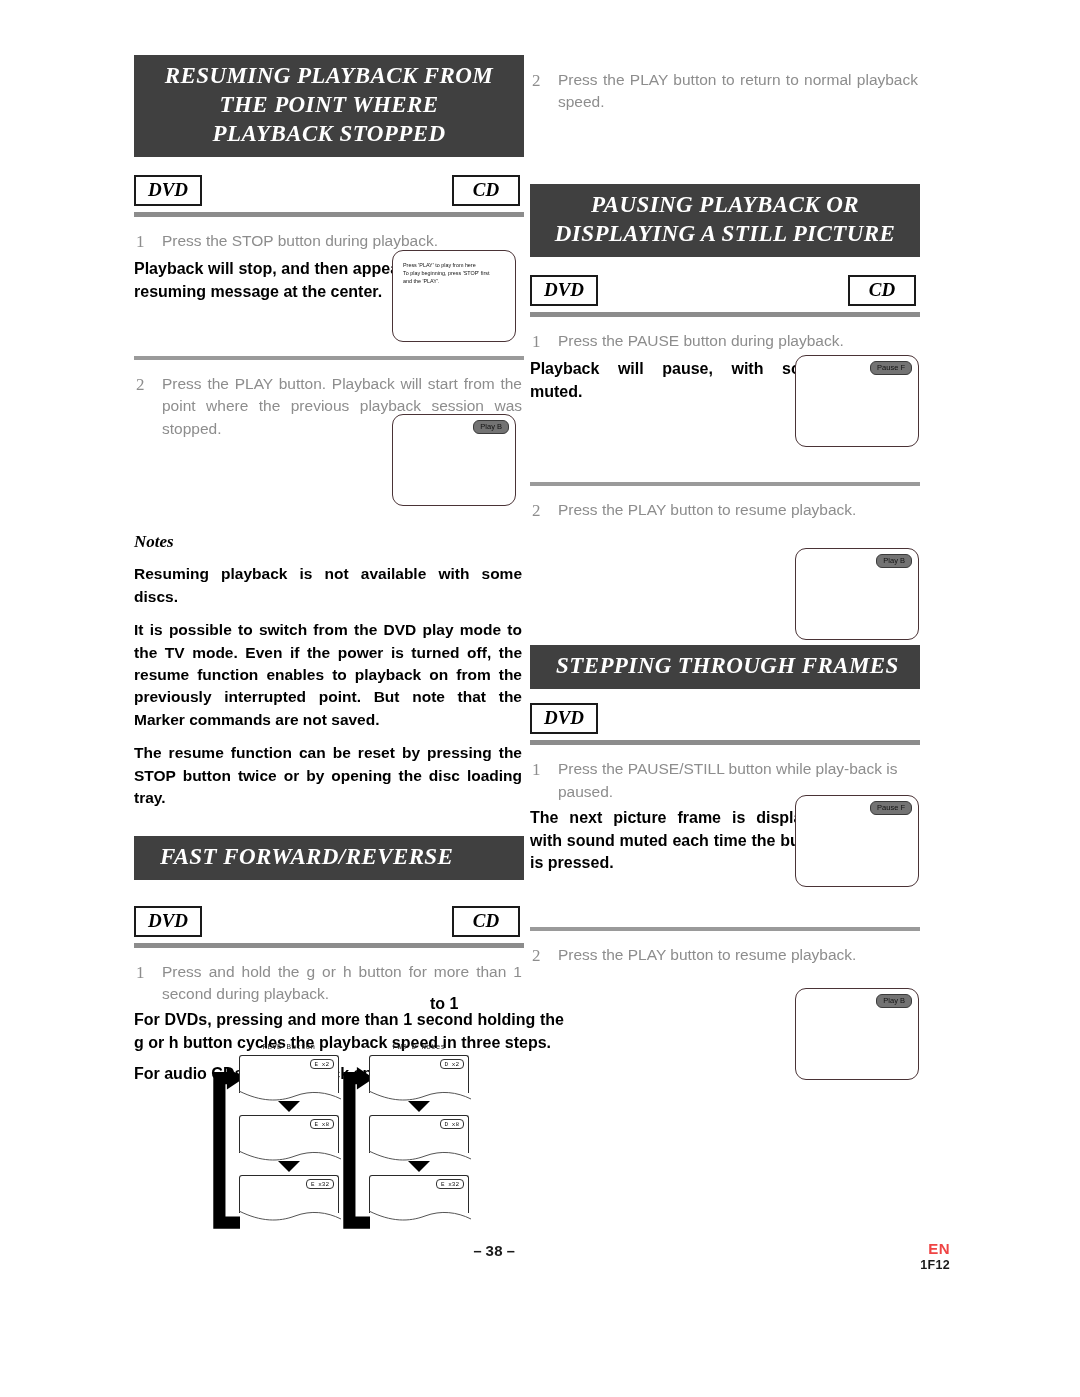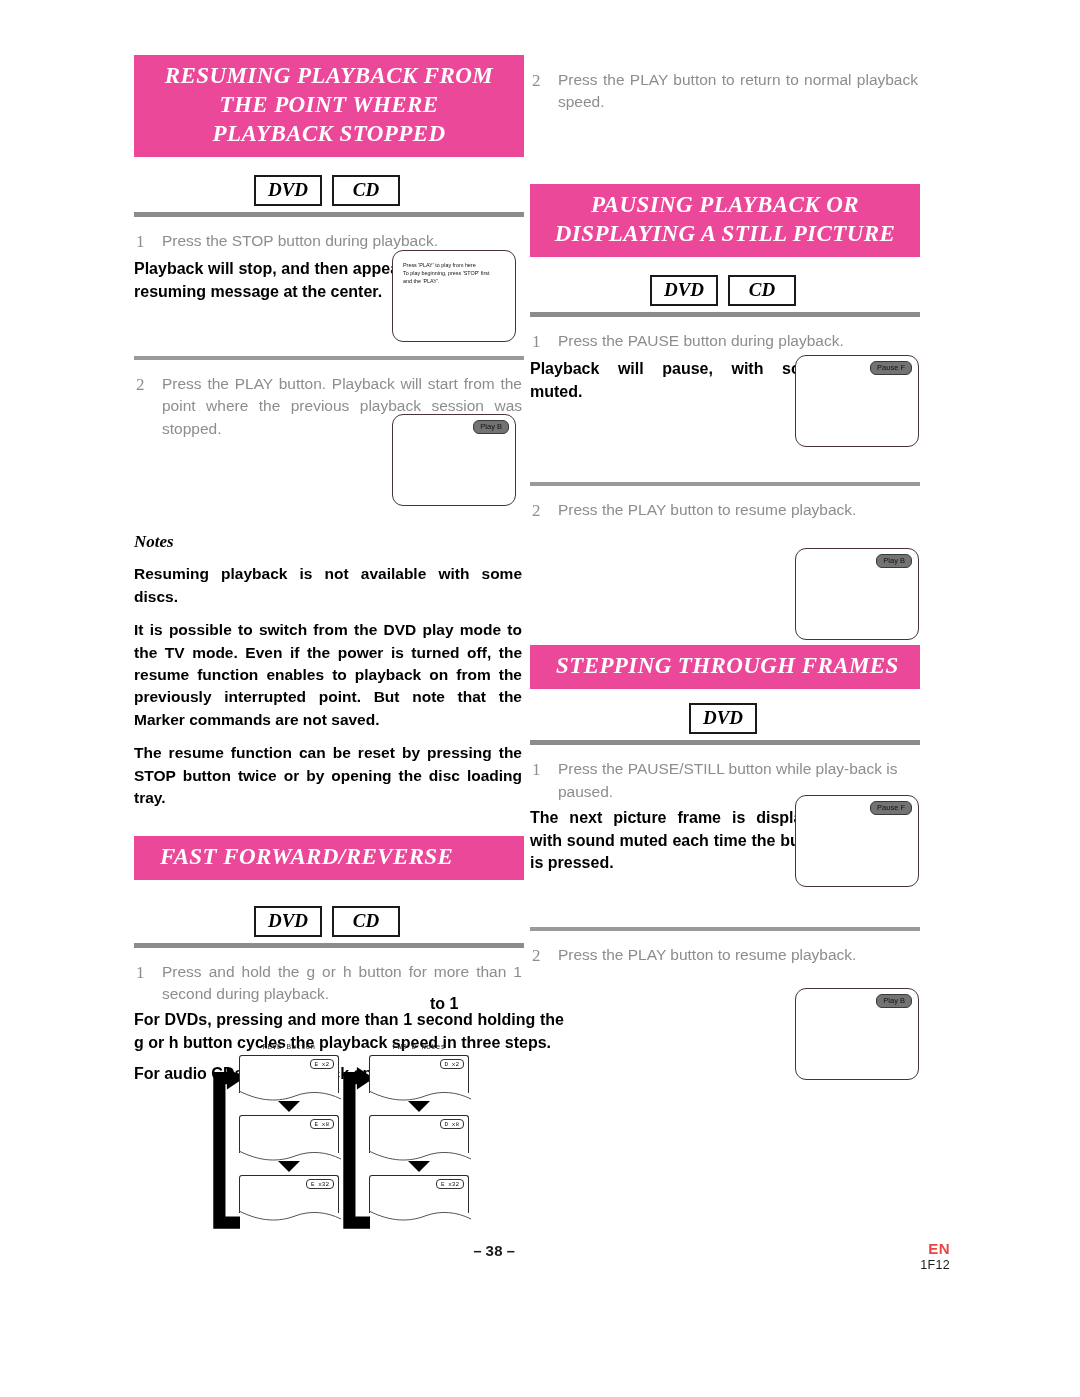--- a/index.html
+++ b/index.html
@@ -25,38 +25,38 @@
   .col {
     position: absolute;
     top: 55px;
     width: 390px;
   }
   .col-left  { left: 134px; }
   .col-right { left: 530px; }
 
   
   .sect-bar {
-    background: #ec4899;
+    background: #404040;
     color: #ffffff;
     font-family: "Liberation Serif", serif;
     font-style: italic;
     font-weight: bold;
     font-size: 23px;
     letter-spacing: 0.4px;
     text-align: center;
     line-height: 1.26;
     padding: 7px 6px 8px 6px;
     box-sizing: border-box;
   }
   .sect-bar.left-align { text-align: left; padding-left: 26px; }
 
   
   .badges {
     display: flex;
-    justify-content: center;
+    justify-content: space-between;
     gap: 10px;
     margin-top: 18px;
     margin-bottom: 6px;
     padding-right: 4px;
   }
   .badge {
     border: 2px solid #1a1a1a;
     font-family: "Liberation Serif", serif;
     font-weight: bold;
     font-style: italic;
@@ -254,21 +254,21 @@
     text-align: right;
   }
   .footer-lang .en {
     font-size: 15px;
     font-weight: bold;
     color: #ef4444;
     letter-spacing: 0.5px;
   }
   .footer-lang .code {
     font-size: 12.5px;
-    font-weight: normal;
+    font-weight: bold;
     color: #1a1a1a;
     margin-top: 1px;
     letter-spacing: 0.3px;
   }
 
   .abs { position: absolute; }
 </style>
 </head>
 <body>
 

